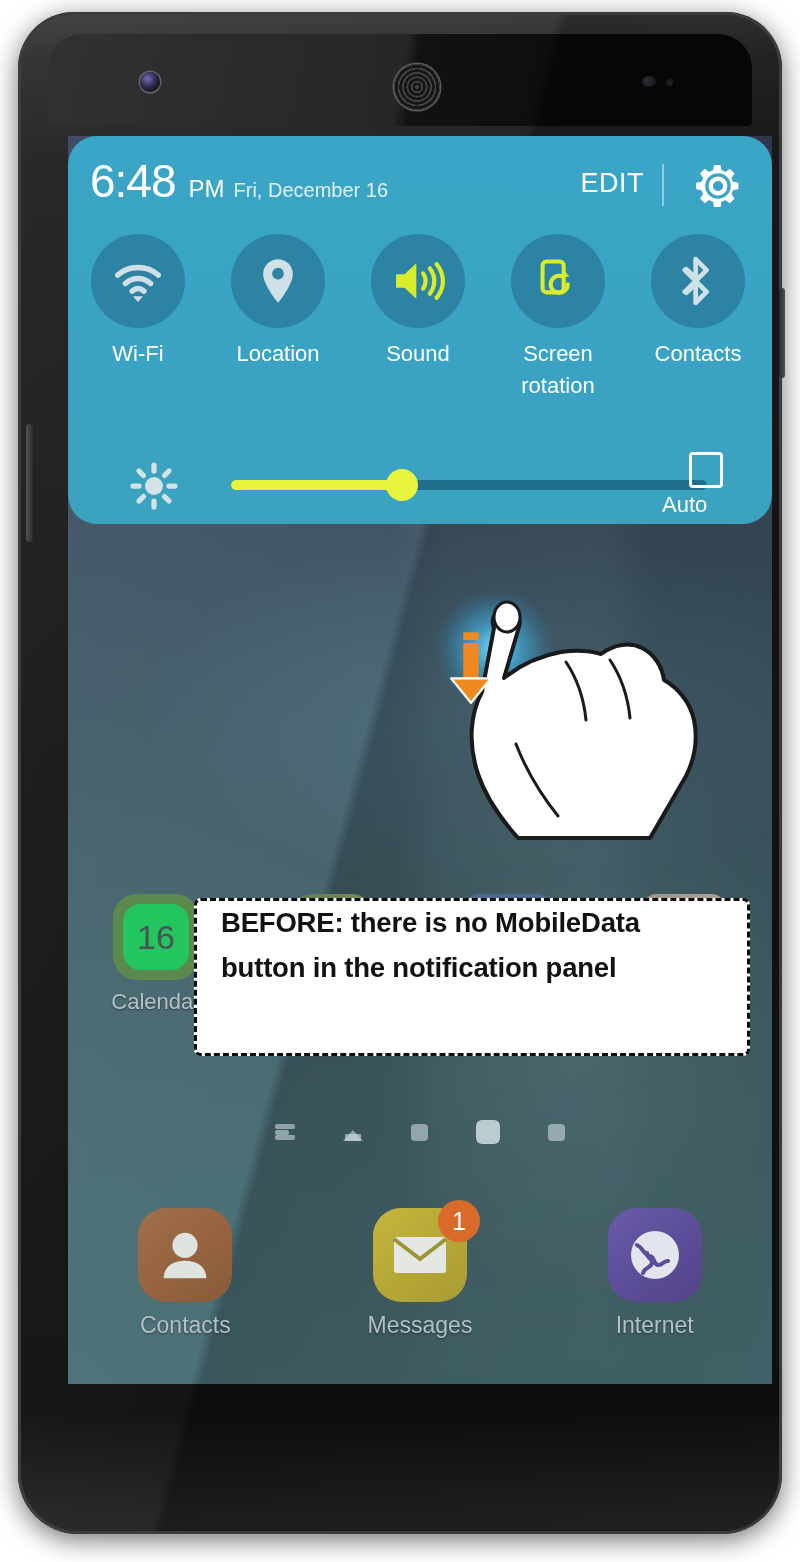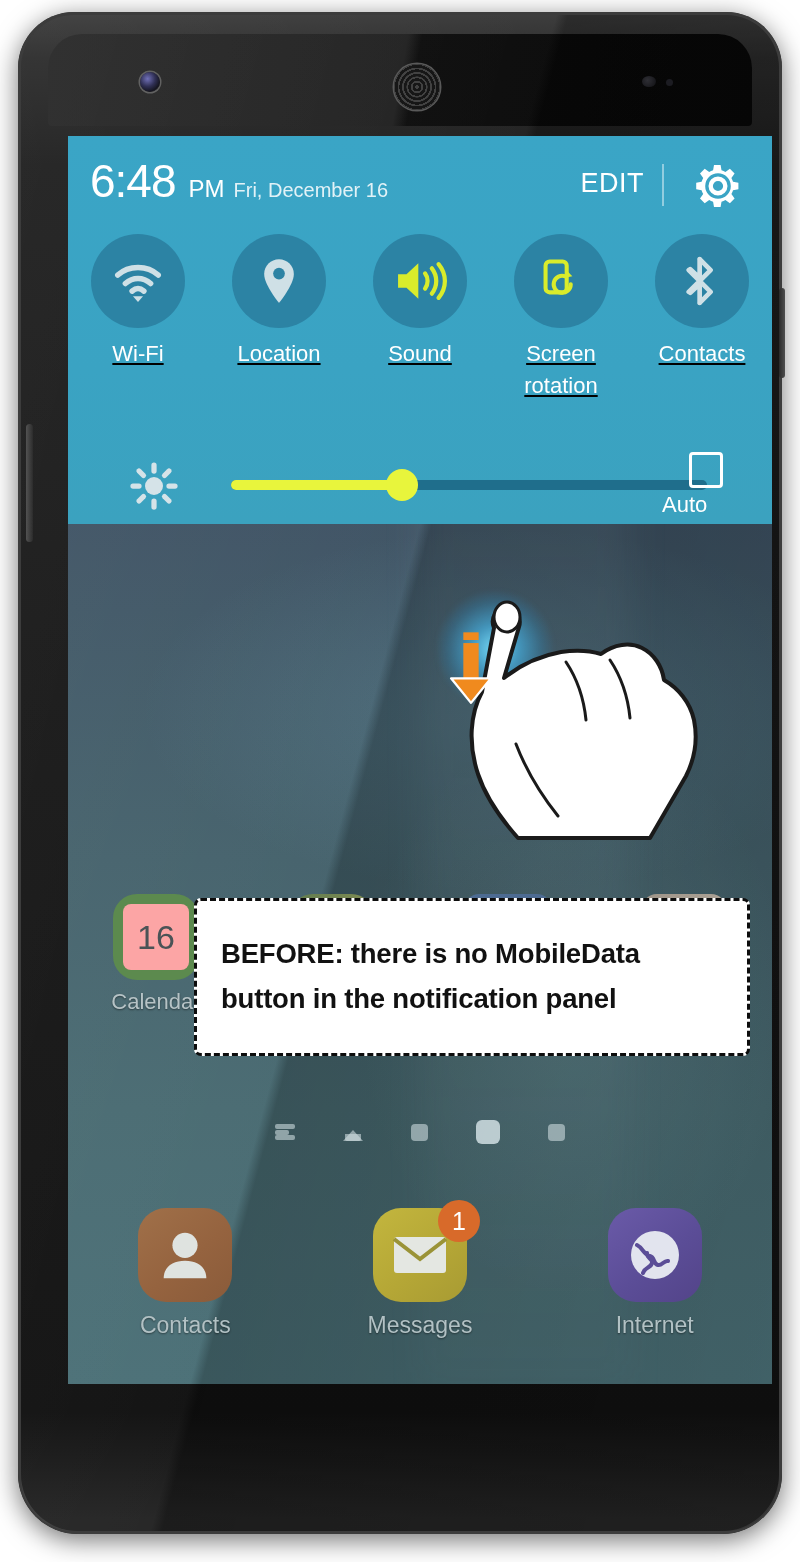--- a/index.html
+++ b/index.html
@@ -66,37 +66,38 @@
     background:linear-gradient(180deg,rgba(180,215,225,.10),rgba(180,215,225,.03));
     filter:blur(18px);
   }
 
   
   #notification-panel{
     position:absolute; left:0; top:0; width:704px; height:388px;
     background:#3aa3c4;
     background:linear-gradient(180deg,#3aa5c6 0%,#3aa3c3 60%,#3ba2bf 100%);
     z-index:5;
+    border-radius:29px;
   }
   #panel-statusbar{ position:absolute; left:0; top:0; width:100%; height:100px; }
   #clock-row{ position:absolute; left:22px; top:22px; display:flex; align-items:baseline; }
   #clock-time{ font-size:46px; color:#ffffff; font-weight:300; letter-spacing:-1px; line-height:1; }
   #clock-ampm{ font-size:24px; color:#ffffff; font-weight:400; margin-left:13px; line-height:1; }
   #clock-date{ font-size:20px; color:#e2f2f7; font-weight:300; margin-left:9px; line-height:1; }
   #edit-button{
     position:absolute; right:128px; top:32px; font-size:27px; color:#ffffff;
     letter-spacing:.5px; font-weight:400; cursor:pointer;
   }
   #header-divider{ position:absolute; right:108px; top:28px; width:2px; height:42px; background:rgba(255,255,255,.45); }
   #settings-gear{ position:absolute; right:28px; top:24px; width:52px; height:52px; cursor:pointer; }
 
   
   #quick-toggles{
     position:absolute; left:0; top:98px; width:100%;
-    display:flex; justify-content:space-between; align-items:flex-start;text-decoration:underline;
+    display:flex; justify-content:flex-start; align-items:flex-start;
   }
   .toggle-tile{ width:140px; display:flex; flex-direction:column; align-items:center; cursor:pointer; }
   .toggle-circle{
     width:94px; height:94px; border-radius:50%; background:#2c83a4;
     display:flex; align-items:center; justify-content:center;
   }
   .toggle-label{
     margin-top:10px; font-size:22px; color:#ffffff; font-weight:300; text-align:center;
     line-height:1.45; max-width:132px;
   }
@@ -172,21 +173,21 @@
   .dock-badge{
     position:absolute; right:8px; top:-8px; width:42px; height:42px; border-radius:50%;
     background:#d86a2a; color:#fff; font-size:25px; display:flex; align-items:center; justify-content:center;
     font-weight:400;
   }
 
   
   #callout-box{
     position:absolute; left:126px; top:762px; width:556px; height:158px;
     background:#ffffff; border:3px dashed #0d0d0d; border-radius:7px; z-index:12;
-    display:flex; flex-direction:column; justify-content:center; padding:0 24px;
+    display:flex; flex-direction:column; padding:0 24px;
   }
   .callout-line{ font-size:27.5px; font-weight:700; color:#111111; line-height:1.62; letter-spacing:-.2px; }
 </style>
 </head>
 <body>
 
 <div id="phone-frame">
 
   <div id="bezel-glass"></div>
   <div id="front-camera"></div>
@@ -195,21 +196,21 @@
   <div id="light-sensor"></div>
 
   <div id="screen">
 
     <div id="wallpaper"></div>
 
     <div id="app-grid">
 
       <div class="app-item">
         <div class="app-icon" style="background:#5c8a4e;display:flex;align-items:center;justify-content:center;">
-          <div style="width:66px;height:66px;border-radius:8px;background:#fca5a5;display:flex;align-items:center;justify-content:center;text-align:center;">
+          <div style="width:66px;height:66px;border-radius:18px;background:#22c55e;display:flex;align-items:center;justify-content:center;text-align:center;">
             <span style="font-size:34px;color:#4a5356;font-weight:300;">16</span>
           </div>
         </div>
         <div class="app-label">Calendar</div>
       </div>
 
       <div class="app-item">
         <div class="app-icon" style="background:linear-gradient(135deg,#5e7a4e 0%,#7d8a52 45%,#8b7a46 100%);">
           <div style="position:absolute;left:50%;top:52%;transform:translate(-50%,-50%);width:54px;height:54px;border-radius:50%;background:radial-gradient(circle at 40% 35%,#62b7dc,#2f7fae 70%,#1d5d86 100%);"></div>
           <div style="position:absolute;left:50%;top:18%;transform:translateX(-50%);width:34px;height:30px;border-radius:8px 8px 14px 14px;background:#3f7fa8;"></div>

